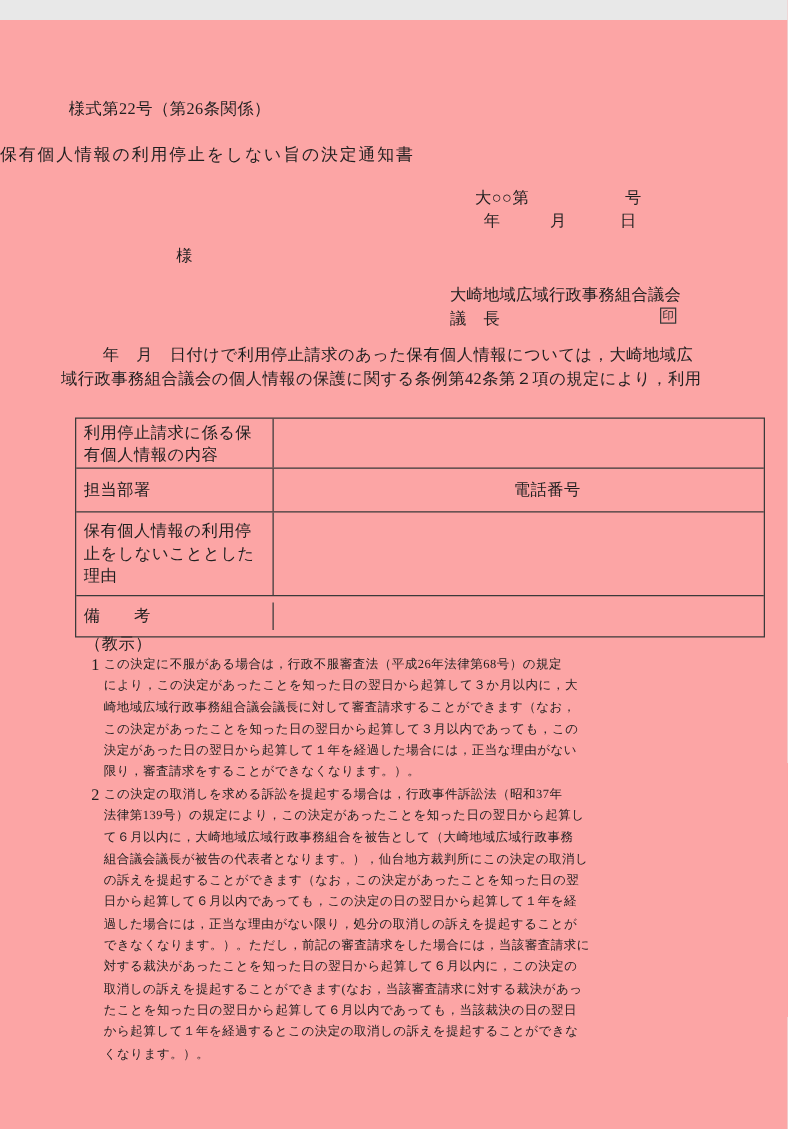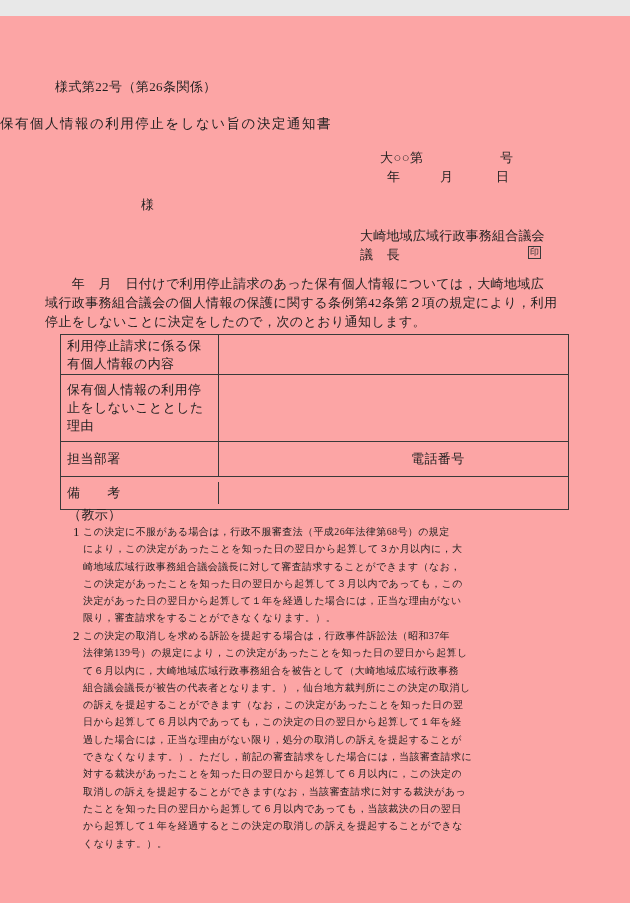--- a/index.html
+++ b/index.html
@@ -12,24 +12,24 @@
     color:#1f1f1f;
     overflow:hidden;
   }
   .abs{position:absolute;}
   .t{font-size:13px;line-height:17px;letter-spacing:0.4px;white-space:pre;}
   .title{
     left:0;right:0;top:99px;text-align:left;
     font-size:13.5px;letter-spacing:1.5px;white-space:pre;
   }
   .body-par{left:45px;top:258px;width:520px;}
-  .body-par .bline{font-size:13px;line-height:19px;letter-spacing:0.4px;white-space:pre;}
+  .body-par .bline{font-size:13px;line-height:19px;letter-spacing:0.4px;white-space:pre;text-align:center;}
   
   .info-table{
-    left:60px;top:318px;width:509px;
+    left:60px;top:318px;width:552px;
     border:1px solid #3a3a3a;
     box-sizing:border-box;
     display:flex;flex-direction:column;
   }
   .trow{display:flex;border-bottom:1px solid #3a3a3a;box-sizing:border-box;}
   .trow:last-child{border-bottom:none;}
   .tlabel{
     width:158px;box-sizing:border-box;
     border-right:1px solid #3a3a3a;
     padding:2px 4px 2px 6px;
@@ -78,40 +78,39 @@
 
   <div class="abs t" style="left:360px;top:211px;letter-spacing:0.2px;">大崎地域広域行政事務組合議会</div>
   <div class="abs t" style="left:360px;top:230px;">議　長</div>
   <div class="abs seal">
     <span>印</span>
   </div>
 
   <div class="abs body-par">
     <div class="bline">　　年　月　日付けで利用停止請求のあった保有個人情報については，大崎地域広</div>
     <div class="bline">域行政事務組合議会の個人情報の保護に関する条例第42条第２項の規定により，利用</div>
-    <div class="bline">停止をしないことに決定をしたので，次のとおり通知します。</div>
   </div>
 
   <div class="abs info-table">
     <div class="trow" style="height:40px;">
       <div class="tlabel">利用停止請求に係る保
 有個人情報の内容</div>
       <div class="tvalue"></div>
     </div>
+    <div class="trow" style="height:35px;">
+      <div class="tlabel">担当部署</div>
+      <div class="tvalue">
+        <span class="phone-label">電話番号</span>
+      </div>
+    </div>
     <div class="trow" style="height:67px;">
       <div class="tlabel">保有個人情報の利用停
 止をしないこととした
 理由</div>
       <div class="tvalue"></div>
-    </div>
-    <div class="trow" style="height:35px;">
-      <div class="tlabel">担当部署</div>
-      <div class="tvalue">
-        <span class="phone-label">電話番号</span>
-      </div>
     </div>
     <div class="trow" style="height:32px;align-items:center;">
       <div class="tlabel">備　　考</div>
       <div class="tvalue"></div>
     </div>
   </div>
 
   <div class="abs t" style="left:68px;top:490px;">（教示）</div>
 
   <div class="abs notes-item" style="left:83px;top:507px;">

